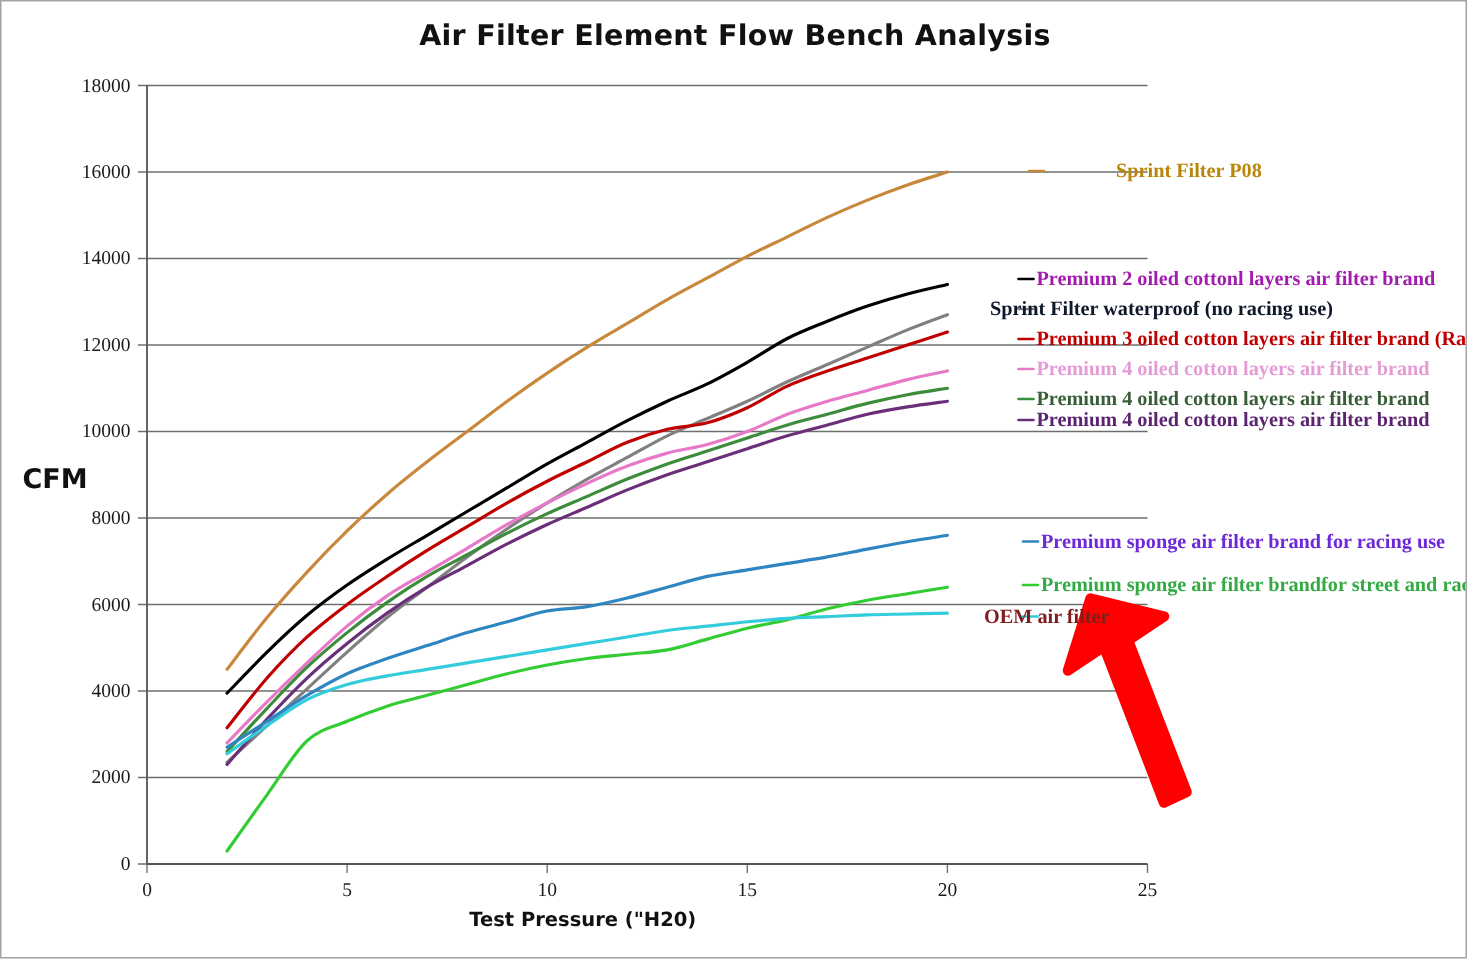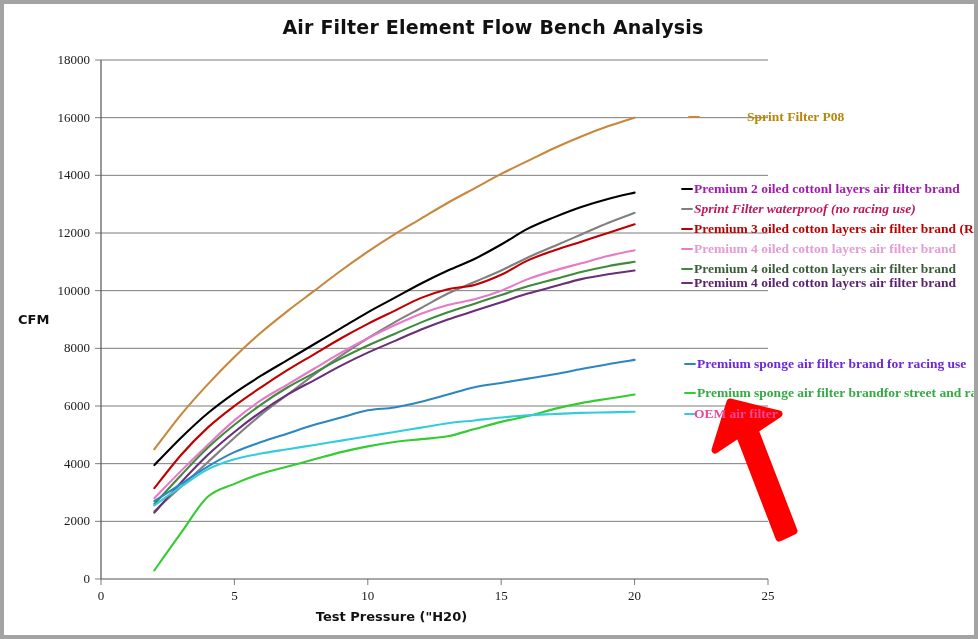--- a/index.html
+++ b/index.html
@@ -12,21 +12,21 @@
     height: 639px;
     font-family: "Liberation Sans", sans-serif;
     overflow: hidden;
   }
   #frame {
     position: relative;
     width: 978px;
     height: 639px;
     background: #ffffff;
     box-sizing: border-box;
-    border: 4px solid #a3a3a3;
+    border: 1px solid #a3a3a3;
     overflow: hidden;
   }
   #chart-title {
     position: absolute;
     left: 0;
     top: 12px;
     width: 978px;
     text-align: center;
     font-family: "DejaVu Sans", sans-serif;
     font-weight: bold;
@@ -48,21 +48,21 @@
     font-family: "Liberation Serif", serif;
     font-size: 13px;
     fill: #1a1a1a;
   }
   #cfm-label {
     position: absolute;
     left: 14px;
     top: 308px;
     font-family: "DejaVu Sans", sans-serif;
     font-weight: bold;
-    font-size: 13px;
+    font-size: 18px;
     color: #111111;
   }
   #xaxis-label {
     position: absolute;
     left: 0;
     top: 605px;
     width: 775px;
     text-align: center;
     font-family: "DejaVu Sans", sans-serif;
     font-weight: bold;
@@ -164,23 +164,23 @@
         <line x1="681" y1="410" x2="691" y2="410" stroke="#33CCDD" stroke-width="1.8" stroke-linecap="round"></line>
       </g>
     <g id="annotation-arrow">
       <path d="M 775 534 L 735 430 L 711 446 L 726 398 L 775 410 L 751 426 L 790 527 Z" fill="#FF0000" stroke="#FF0000" stroke-width="7" stroke-linejoin="round"></path>
     </g>
   </svg>
 
   <div id="series-labels">
       <div class="series-label" style="left: 697px; top: 106px; color: rgb(184, 134, 11); margin-left: 46px;">Sprint Filter P08</div>
       <div class="series-label" style="left: 690px; top: 178px; color: #a21caf;">Premium 2 oiled cottonl layers  air filter brand</div>
-      <div class="series-label" style="left: 690px; top: 198px; color: #be185d; font-style: italic;">Sprint Filter waterproof (no racing use)</div>
+      <div class="series-label" style="left: 659px; top: 198px; color: #0f172a;">Sprint Filter waterproof (no racing use)</div>
       <div class="series-label" style="left: 690px; top: 218px; color: rgb(192, 0, 0);">Premium 3 oiled cotton layers air filter brand (Race)</div>
       <div class="series-label" style="left: 690px; top: 238px; color: rgb(228, 155, 214);">Premium 4  oiled cotton layers air filter brand</div>
       <div class="series-label" style="left: 690px; top: 258px; color: rgb(56, 94, 56);">Premium 4  oiled cotton layers air filter brand</div>
       <div class="series-label" style="left: 690px; top: 272px; color: rgb(91, 35, 112);">Premium 4 oiled cotton layers air filter brand</div>
       <div class="series-label" style="left: 693px; top: 353px; color: #6d28d9;">Premium sponge air filter brand for racing use</div>
       <div class="series-label" style="left: 693px; top: 382px; color: rgb(51, 170, 68);">Premium sponge air filter brandfor street and racing use</div>
-      <div class="series-label" style="left: 690px; top: 403px; color: #ec4899;">OEM air filter</div>
+      <div class="series-label" style="left: 655px; top: 403px; color: #7f1d1d;">OEM air filter</div>
     </div>
 
 </div>
 
 </body></html>

